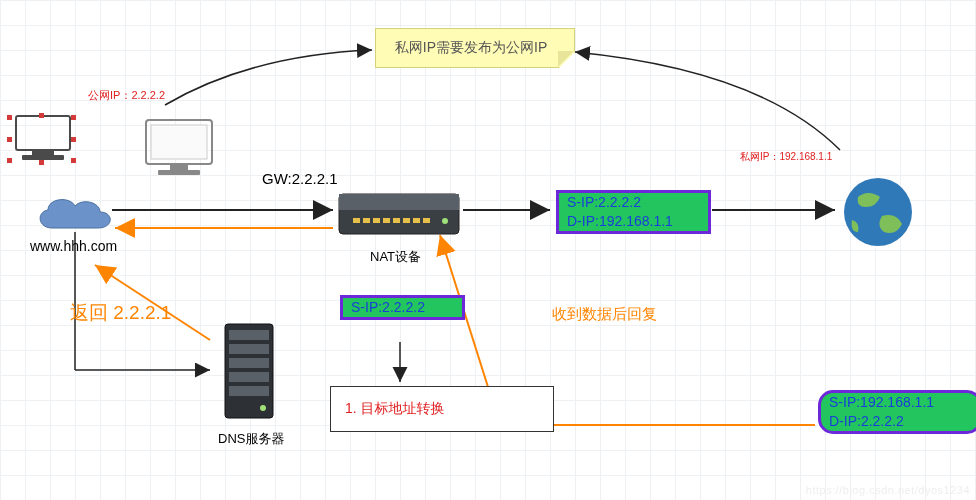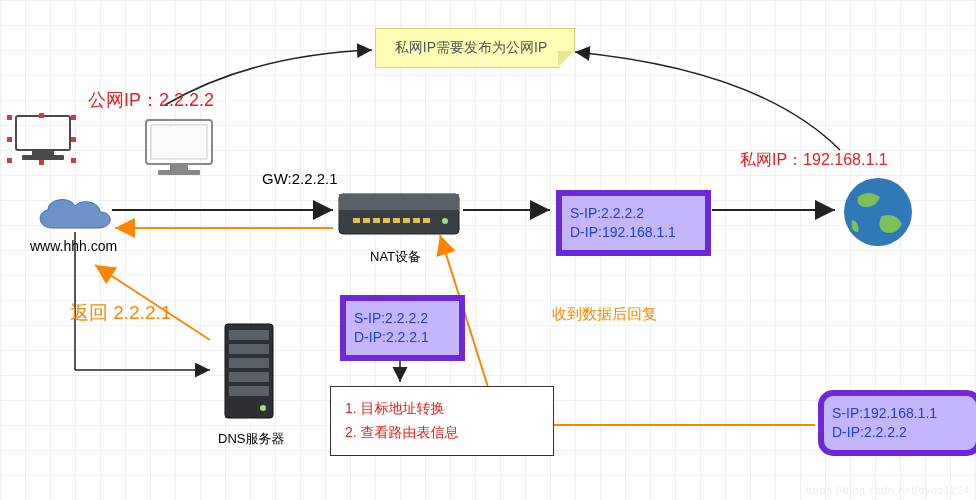--- a/index.html
+++ b/index.html
@@ -38,23 +38,23 @@
   }
   .sticky::before {
     content: ""; position: absolute; right: 0; bottom: 0;
     border: 8px solid transparent;
     border-left-color: #e8e49a; border-top-color: #e8e49a;
   }
 
   
   .ipbox {
     position: absolute;
-    border: 6px solid #6d28d9;
-    background: #c4b5fd;
-    padding: 8px 8px;
+    border: 3px solid #6d28d9;
+    background: #22c55e;
+    padding: 0 8px;
     line-height: 1.35;
   }
   .stepbox {
     position: absolute;
     border: 1px solid #333;
     background: #fff;
     padding: 10px 14px;
     line-height: 1.7;
   }
 
@@ -97,22 +97,22 @@
 
   <line x1="333" y1="228" x2="115" y2="228" stroke="#ff8500" stroke-width="2" marker-end="url(#ah-orange)"></line>
 
   <line x1="210" y1="340" x2="95" y2="265" stroke="#ff8500" stroke-width="2" marker-end="url(#ah-orange)"></line>
 </svg>
 
 <div class="sticky node" style="left:375px; top:28px; width:200px;padding-left:12px;">
   <span>私网IP需要发布为公网IP</span>
 </div>
 
-<div class="label red" style="left:88px; top:88px; font-size:18px;">公网IP：2.2.2.2</div>
-<div class="label red" style="left:740px; top:150px; font-size:16px;text-align:right;">私网IP：192.168.1.1</div>
+<div class="label red" style="left:88px; top:88px; font-size:11px;">公网IP：2.2.2.2</div>
+<div class="label red" style="left:740px; top:150px; font-size:10px;text-align:right;">私网IP：192.168.1.1</div>
 <div class="label black" style="left:262px; top:170px; font-size:15px;">GW:2.2.2.1</div>
 
 <div class="node" style="left:8px; top:110px;">
   <svg width="70" height="60">
     <rect x="8" y="6" width="54" height="34" rx="2" fill="none" stroke="#4a4a4a" stroke-width="2"></rect>
     <rect x="24" y="40" width="22" height="5" fill="#4a4a4a"></rect>
     <rect x="14" y="45" width="42" height="5" rx="1" fill="#4a4a4a"></rect>
   </svg>
   <span class="handle" style="left:-1px; top:5px;"></span>
   <span class="handle" style="left:63px; top:5px;"></span>
@@ -183,28 +183,26 @@
 <div class="label black" style="left:218px; top:430px; font-size:13px;text-align:right;">DNS服务器</div>
 <div class="label orange" style="left:70px; top:300px; font-size:19px; font-weight:500;">返回 2.2.2.1</div>
 
 <div class="ipbox blue" style="left:556px; top:190px; width:155px;">
   <div>S-IP:2.2.2.2</div>
   <div>D-IP:192.168.1.1</div>
 </div>
 
 <div class="ipbox blue" style="left:340px; top:295px; width:125px;">
   <div>S-IP:2.2.2.2</div>
-  <div>D-IP:2.2.2.1</div>
 </div>
 
 <div class="ipbox blue" style="left:818px; top:390px; width:164px;border-radius:15px;">
   <div>S-IP:192.168.1.1</div>
   <div>D-IP:2.2.2.2</div>
 </div>
 
 <div class="stepbox red" style="left:330px; top:386px; width:224px;">
   <div>1. 目标地址转换</div>
-  <div>2. 查看路由表信息</div>
 </div>
 
 <div class="label orange" style="left:552px; top:305px; font-size:15px;">收到数据后回复</div>
 
 <div class="wm" style="right:6px; bottom:4px;">https://blog.csdn.net/dyos1234</div>
 
 </body></html>

